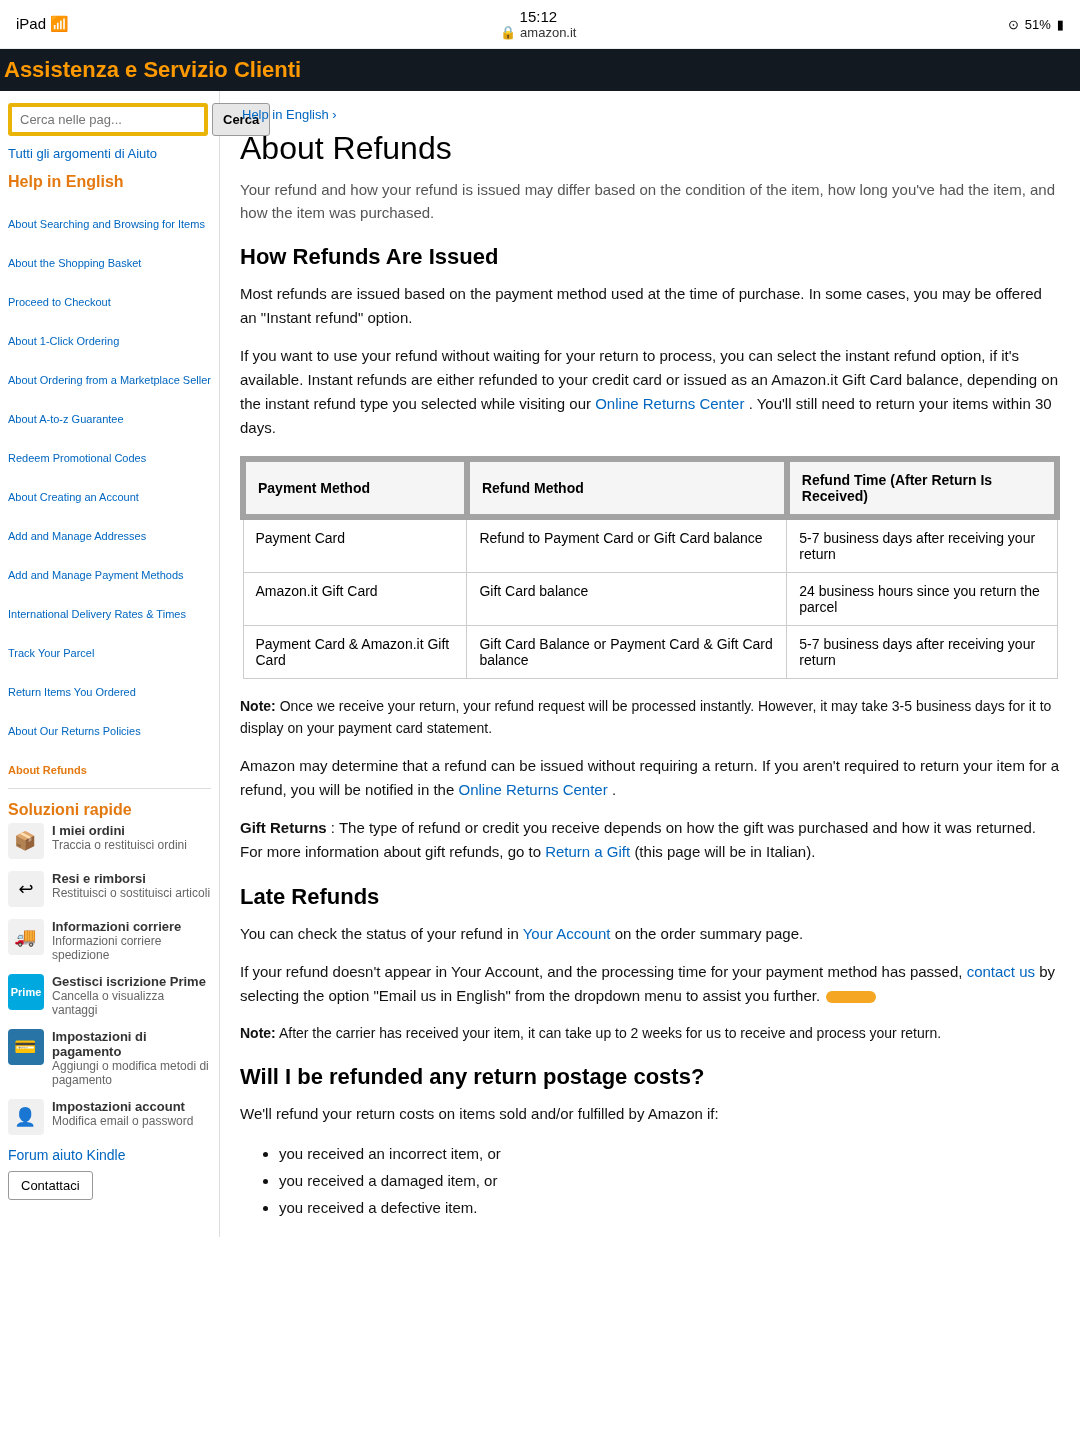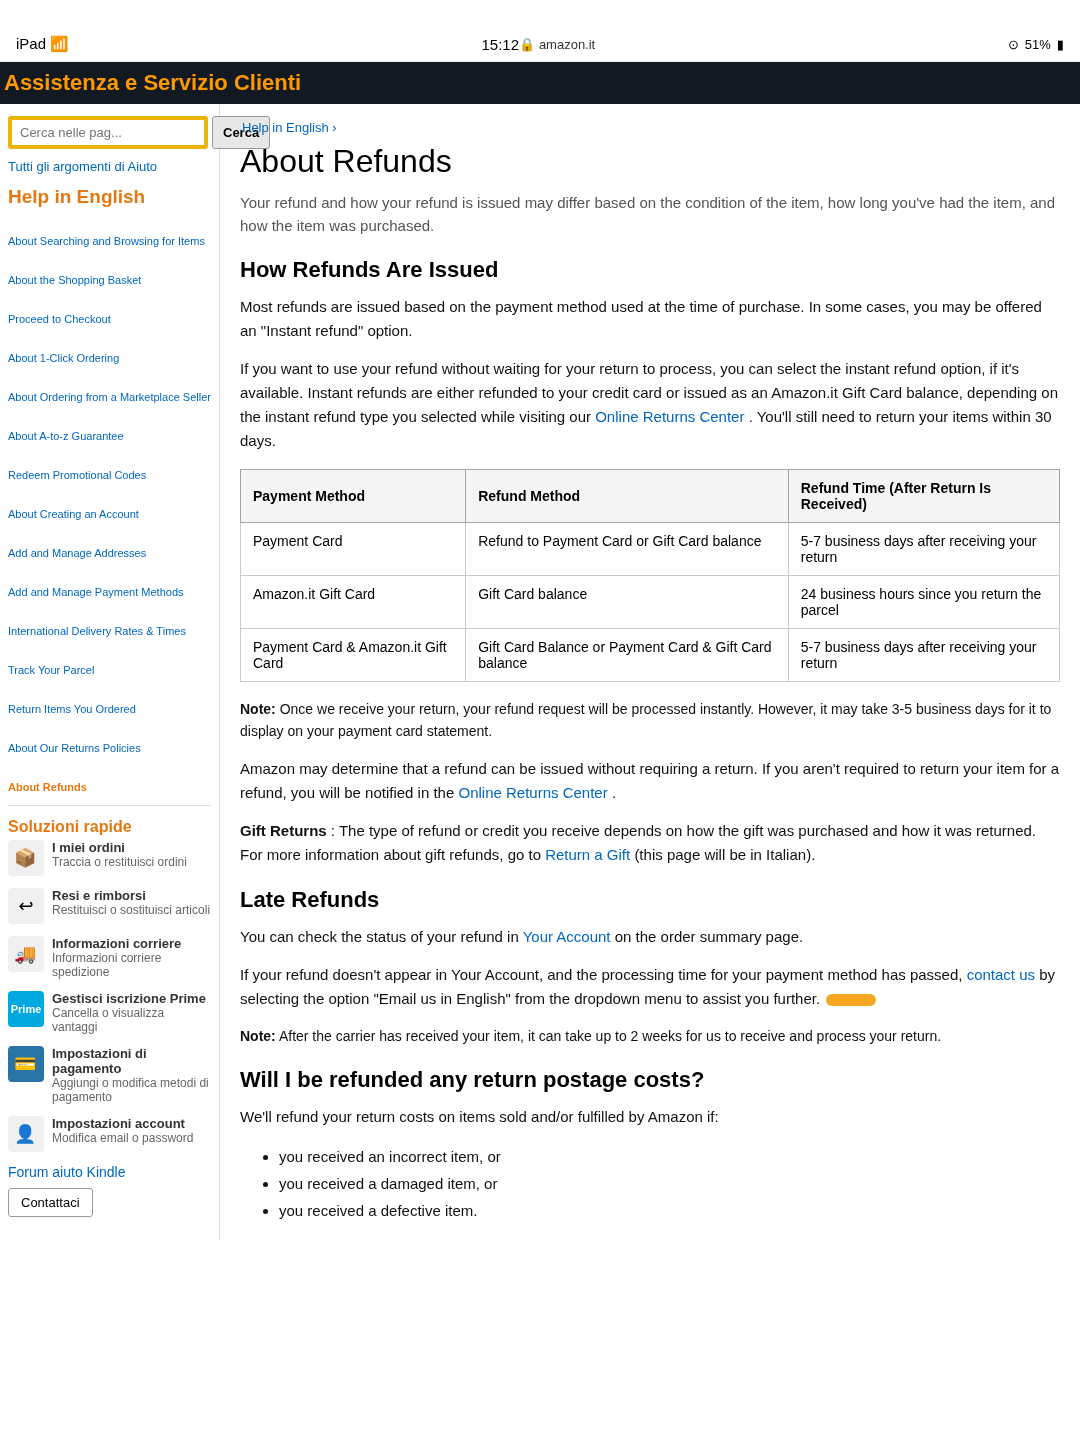--- a/index.html
+++ b/index.html
@@ -3,24 +3,24 @@
   <meta charset="utf-8">
   <meta name="viewport" content="width=1080">
   <style>
     * { box-sizing: border-box; margin: 0; padding: 0; }
     body { font-family: Arial, sans-serif; font-size: 15px; background: #fff; width: 1080px; }
 
     
     .status-bar {
       display: flex; justify-content: space-between; align-items: center;
       padding: 8px 16px; font-size: 15px; font-weight: 500;
-      background: #fff; border-bottom: 1px solid #eee; margin-top: 27px;
+      background: #fff; border-bottom: 1px solid #eee;
     }
     .status-left { display: flex; align-items: center; gap: 6px; }
-    .status-center { display: flex; align-items: center; }
+    .status-center { display: flex; flex-direction: column; align-items: center; }
     .status-url { font-size: 13px; color: #333; }
     .status-right { display: flex; align-items: center; gap: 6px; font-size: 13px; }
 
     
     .amazon-header {
       background: #131921; color: #fff;
       padding: 8px 4px;
     }
     .site-title {
       font-size: 22px; font-weight: bold; color: #ff9900;
@@ -42,21 +42,21 @@
       font-size: 13px;
     }
     .sidebar-search button {
       padding: 5px 10px; background: #e7e7e7; border: 1px solid #999;
       border-radius: 3px; cursor: pointer; font-size: 13px; font-weight: bold;
     }
     .sidebar-all-topics {
       color: #0066c0; font-size: 13px; margin-bottom: 12px; cursor: pointer;
     }
     .sidebar-section-title {
-      color: #e47911; font-size: 19px; font-weight: bold; margin-bottom: 8px;
+      color: #e47911; font-size: 16px; font-weight: bold; margin-bottom: 8px;
     }
     .sidebar-link {
       display: block; color: #0066c0; font-size: 11px; margin-bottom: 5px;
       cursor: pointer; text-decoration: none; margin-top: 27px;
     }
     .sidebar-link.active { color: #e47911; font-weight: bold; }
 
     .sidebar-divider { border: none; border-top: 1px solid #ddd; margin: 12px 0; }
 
     .soluzioni-title {
@@ -96,21 +96,21 @@
     .section-title { font-size: 22px; font-weight: bold; margin-bottom: 12px; margin-top: 20px; }
 
     .body-text { font-size: 15px; line-height: 1.6; margin-bottom: 14px; color: #111; }
     .link { color: #0066c0; cursor: pointer; text-decoration: none; }
 
     
     .refund-table {
       width: 100%; border-collapse: collapse; margin: 16px 0; font-size: 14px;
     }
     .refund-table th {
-      background: #f5f5f5; border: 1px solid #a3a3a3; padding: 10px 12px;
+      background: #f5f5f5; border: 6px solid #a3a3a3; padding: 10px 12px;
       text-align: left; font-weight: bold;
     }
     .refund-table td {
       border: 1px solid #ccc; padding: 10px 12px; vertical-align: top;
     }
 
     .note-text { font-size: 14px; line-height: 1.6; margin-bottom: 14px; color: #111; }
     .note-text strong { font-weight: bold; }
 
     .bullet-list { margin-left: 39px; margin-top: 8px; }

